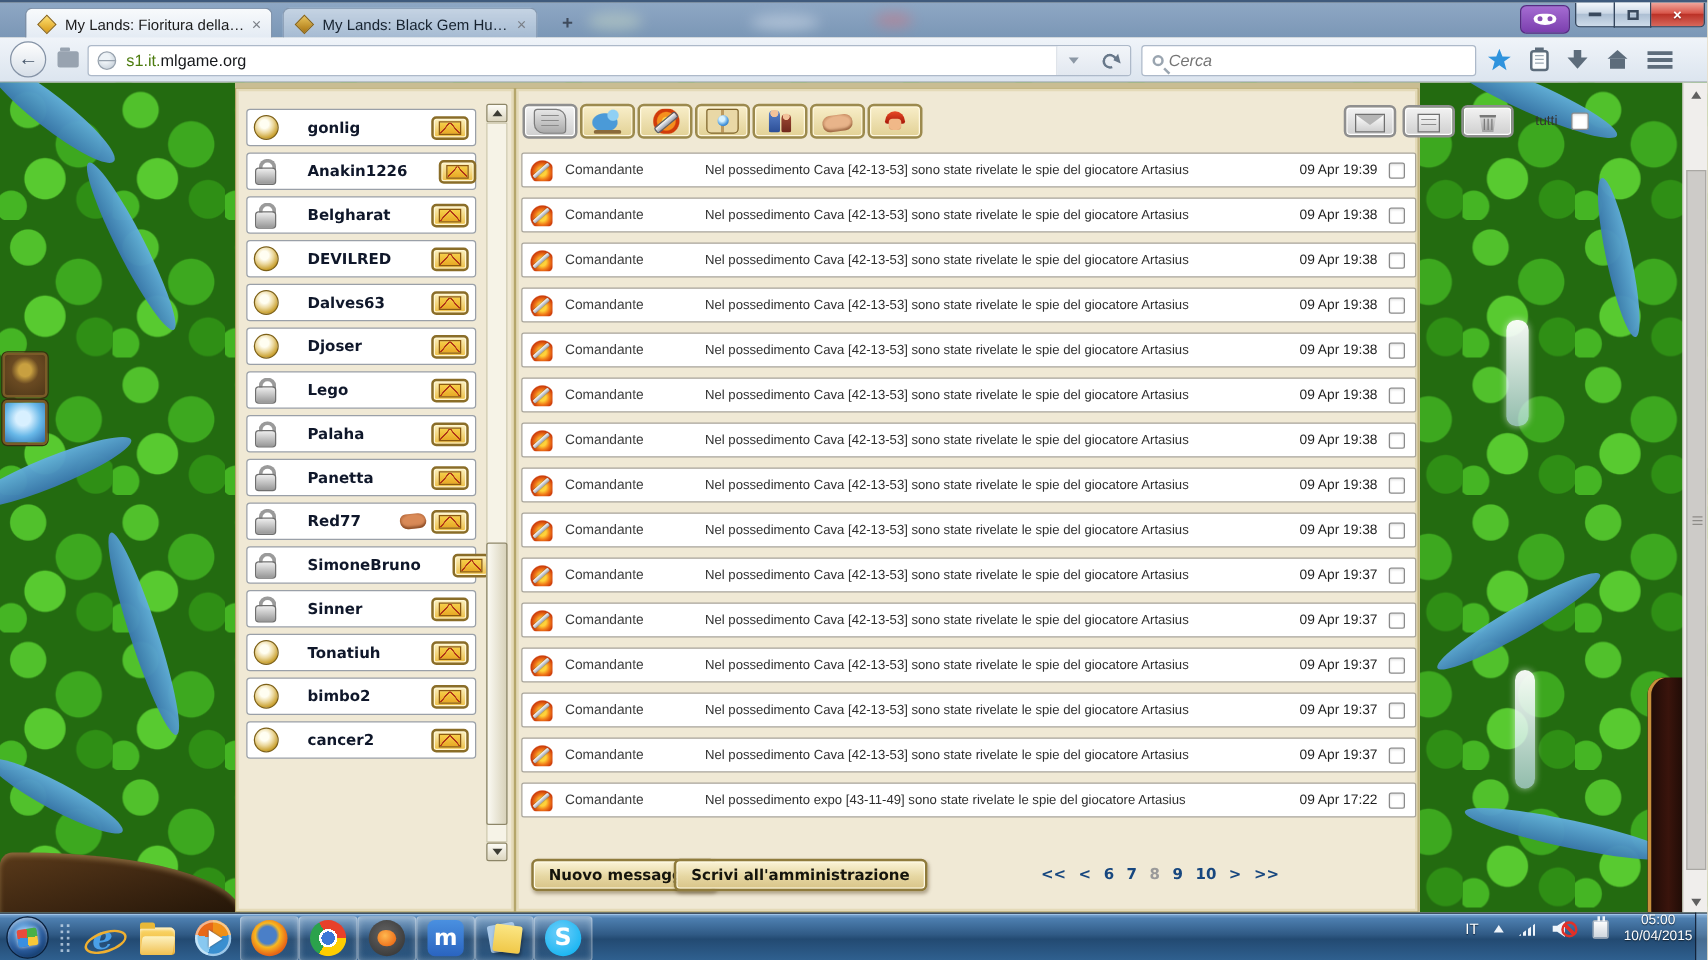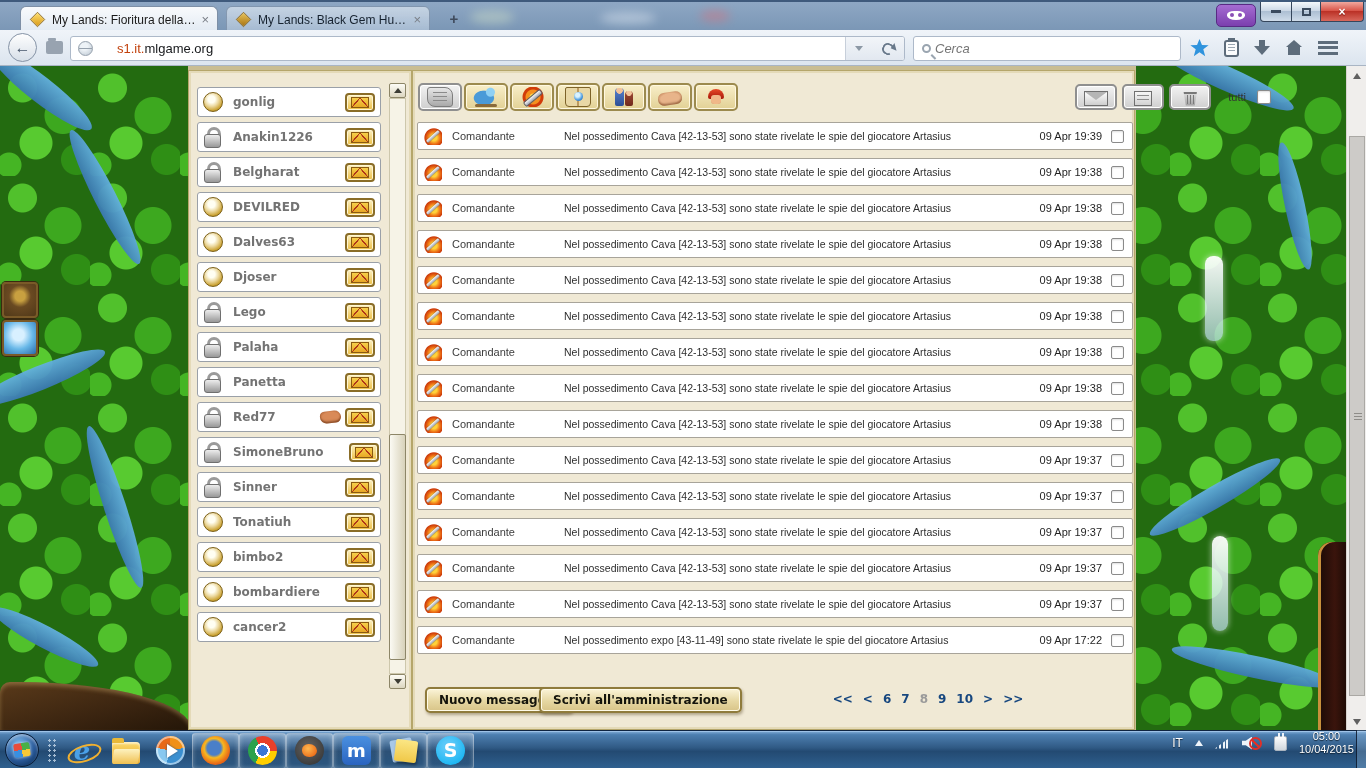--- a/index.html
+++ b/index.html
@@ -29,21 +29,21 @@
 .wc-max i{display:block;width:9px;height:8px;border:2px solid #3a4a5e;background:transparent}
 
 
 .navbar{position:absolute;left:0;top:30px;width:1366px;height:36px;background:linear-gradient(#f0f4f9,#dce5ef);border-bottom:1px solid #a9b5c4}
 .back-btn{position:absolute;left:8px;top:3px;width:29px;height:29px;border-radius:50%;background:linear-gradient(#fefefe,#d7dfe8);border:1px solid #8593a6;color:#46566a;font-size:16px;font-weight:bold;display:flex;align-items:center;justify-content:center}
 .archive{position:absolute;left:46px;top:11px;width:17px;height:13px;background:#98a3b0;border-radius:2px}
 .archive::before{content:"";position:absolute;left:2px;top:-3px;width:8px;height:3px;background:#98a3b0;border-radius:1px}
 .urlbar{position:absolute;left:70px;top:6px;width:835px;height:25px;background:#fff;border:1px solid #adb9c9;border-radius:3px;display:flex;align-items:center;padding-left:7px;font-size:13px}
 .globe{width:15px;height:15px;border-radius:50%;border:1px solid #96a1ad;background:radial-gradient(circle at 40% 35%,#eef3f7 0 30%,#b9c4cf 100%);position:relative;flex:0 0 auto}
 .globe::after{content:"";position:absolute;left:0;top:6px;width:100%;height:1px;background:#96a1ad}
-.url-prefix{color:#c2410c;margin-left:24px}
+.url-prefix{color:#4d7c0f;margin-left:8px}
 .url-domain{color:#16181b}
 .url-right{margin-left:auto;height:100%;display:flex;align-items:center;background:linear-gradient(#f2f5f9,#e2e8f0);border-left:1px solid #c7cfda;border-radius:0 2px 2px 0}
 .caret{width:0;height:0;border-left:4px solid transparent;border-right:4px solid transparent;border-top:5px solid #8c98a5;margin:0 9px}
 .reload{width:12px;height:12px;border:2px solid #68788a;border-radius:50%;border-right-color:transparent;transform:rotate(25deg);position:relative;margin:0 10px}
 .reload::after{content:"";position:absolute;right:-4px;top:-2px;border-left:4px solid transparent;border-right:4px solid transparent;border-top:5px solid #68788a;transform:rotate(50deg)}
 .searchbar{position:absolute;left:913px;top:6px;width:268px;height:25px;background:#fff;border:1px solid #adb9c9;border-radius:3px;display:flex;align-items:center}
 .mag{width:9px;height:9px;border:2px solid #9aa5b0;border-radius:50%;position:relative;margin:0 4px 0 8px;flex:0 0 auto}
 .mag::after{content:"";position:absolute;left:8px;top:8px;width:6px;height:2px;background:#9aa5b0;transform:rotate(45deg);transform-origin:0 0}
 .searchbar input{border:none;outline:none;flex:1;font-style:italic;font-size:13px;color:#555;font-family:"Liberation Sans",sans-serif;background:transparent}
 .nav-icons{position:absolute;left:1190px;top:5px;height:26px;display:flex;align-items:center;gap:15px}
@@ -85,21 +85,21 @@
 
 
 .contact-list{position:absolute;left:8px;top:16px;width:184px}
 .contact-row{height:30px;margin-bottom:5px;background:#fff;border:1px solid #9aa0a8;border-radius:3px;display:flex;align-items:center;padding:0 5px}
 .medal{width:20px;height:20px;border-radius:50%;position:relative;flex:0 0 auto}
 .medal-gold{background:radial-gradient(circle at 42% 35%,#fffef2 0 22%,#ecd9a0 45%,#caa233 72%,#8c6e20 100%);border:1px solid #7c6018}
 .medal-green{background:radial-gradient(circle at 42% 35%,#eaf8c0 0 20%,#86cc45 55%,#3f8c1a 100%);border:1px solid #336f12}
 .medal-lock{background:transparent}
 .medal-lock::before{content:"";position:absolute;left:4px;top:0;width:8px;height:8px;border:3px solid #9a9a9a;border-bottom:none;border-radius:7px 7px 0 0}
 .medal-lock::after{content:"";position:absolute;left:1px;top:7px;width:15px;height:12px;background:linear-gradient(#ededed,#989898);border:1px solid #6f6f6f;border-radius:3px}
-.cname{margin-left:10px;font:bold 12px "DejaVu Sans",sans-serif;color:#737373;white-space:nowrap}
+.cname{margin-left:23px;font:bold 12px "DejaVu Sans",sans-serif;color:#0f172a;white-space:nowrap}
 .spacer{flex:1}
 .hshake{width:21px;height:12px;background:radial-gradient(ellipse at 50% 50%,#d98a58 0 55%,#a85a2e 100%);border-radius:5px 7px 6px 7px;transform:rotate(-6deg);box-shadow:inset 0 -2px 2px rgba(90,40,10,.5);margin-right:4px;flex:0 0 auto}
 .env-btn{width:30px;height:19px;border:2px solid #8a6d28;border-radius:4px;background:linear-gradient(#fbf0c0,#edbf45);display:flex;align-items:center;justify-content:center;box-shadow:inset 0 0 0 1px #fff6d2;flex:0 0 auto}
 .env{width:18px;height:11px;background:linear-gradient(#f6cf4a,#e8a825);border:1px solid #8a5a10;position:relative;overflow:hidden}
 .env::before{content:"";position:absolute;inset:0;background:
  linear-gradient(to bottom right,transparent 45%,#b03418 46% 54%,transparent 55%) left top/50% 100% no-repeat,
  linear-gradient(to bottom left,transparent 45%,#b03418 46% 54%,transparent 55%) right top/50% 100% no-repeat}
 .cscroll{position:absolute;left:200px;top:12px;width:17px;height:606px}
 .cs-btn{position:absolute;left:0;width:17px;height:15px;background:linear-gradient(#fdfcf6,#dcd6c0);border:1px solid #8d8668;border-radius:2px;display:flex;align-items:center;justify-content:center}
 .cs-up{top:0}.cs-down{bottom:0}
@@ -436,29 +436,20 @@
           <div class="contact-row">
             <span class="medal medal-gold"></span>
             <span class="cname">bimbo2</span>
             <span class="spacer"></span>
             <span class="hshake" style="visibility: hidden;"></span>
             <span class="env-btn">
               <span class="env"></span>
             </span>
           </div>
 
-          <div class="contact-row">
-            <span class="medal medal-gold"></span>
-            <span class="cname">bombardiere</span>
-            <span class="spacer"></span>
-            <span class="hshake" style="visibility: hidden;"></span>
-            <span class="env-btn">
-              <span class="env"></span>
-            </span>
-          </div>
 
           <div class="contact-row">
             <span class="medal medal-gold"></span>
             <span class="cname">cancer2</span>
             <span class="spacer"></span>
             <span class="hshake" style="visibility: hidden;"></span>
             <span class="env-btn">
               <span class="env"></span>
             </span>
           </div>

